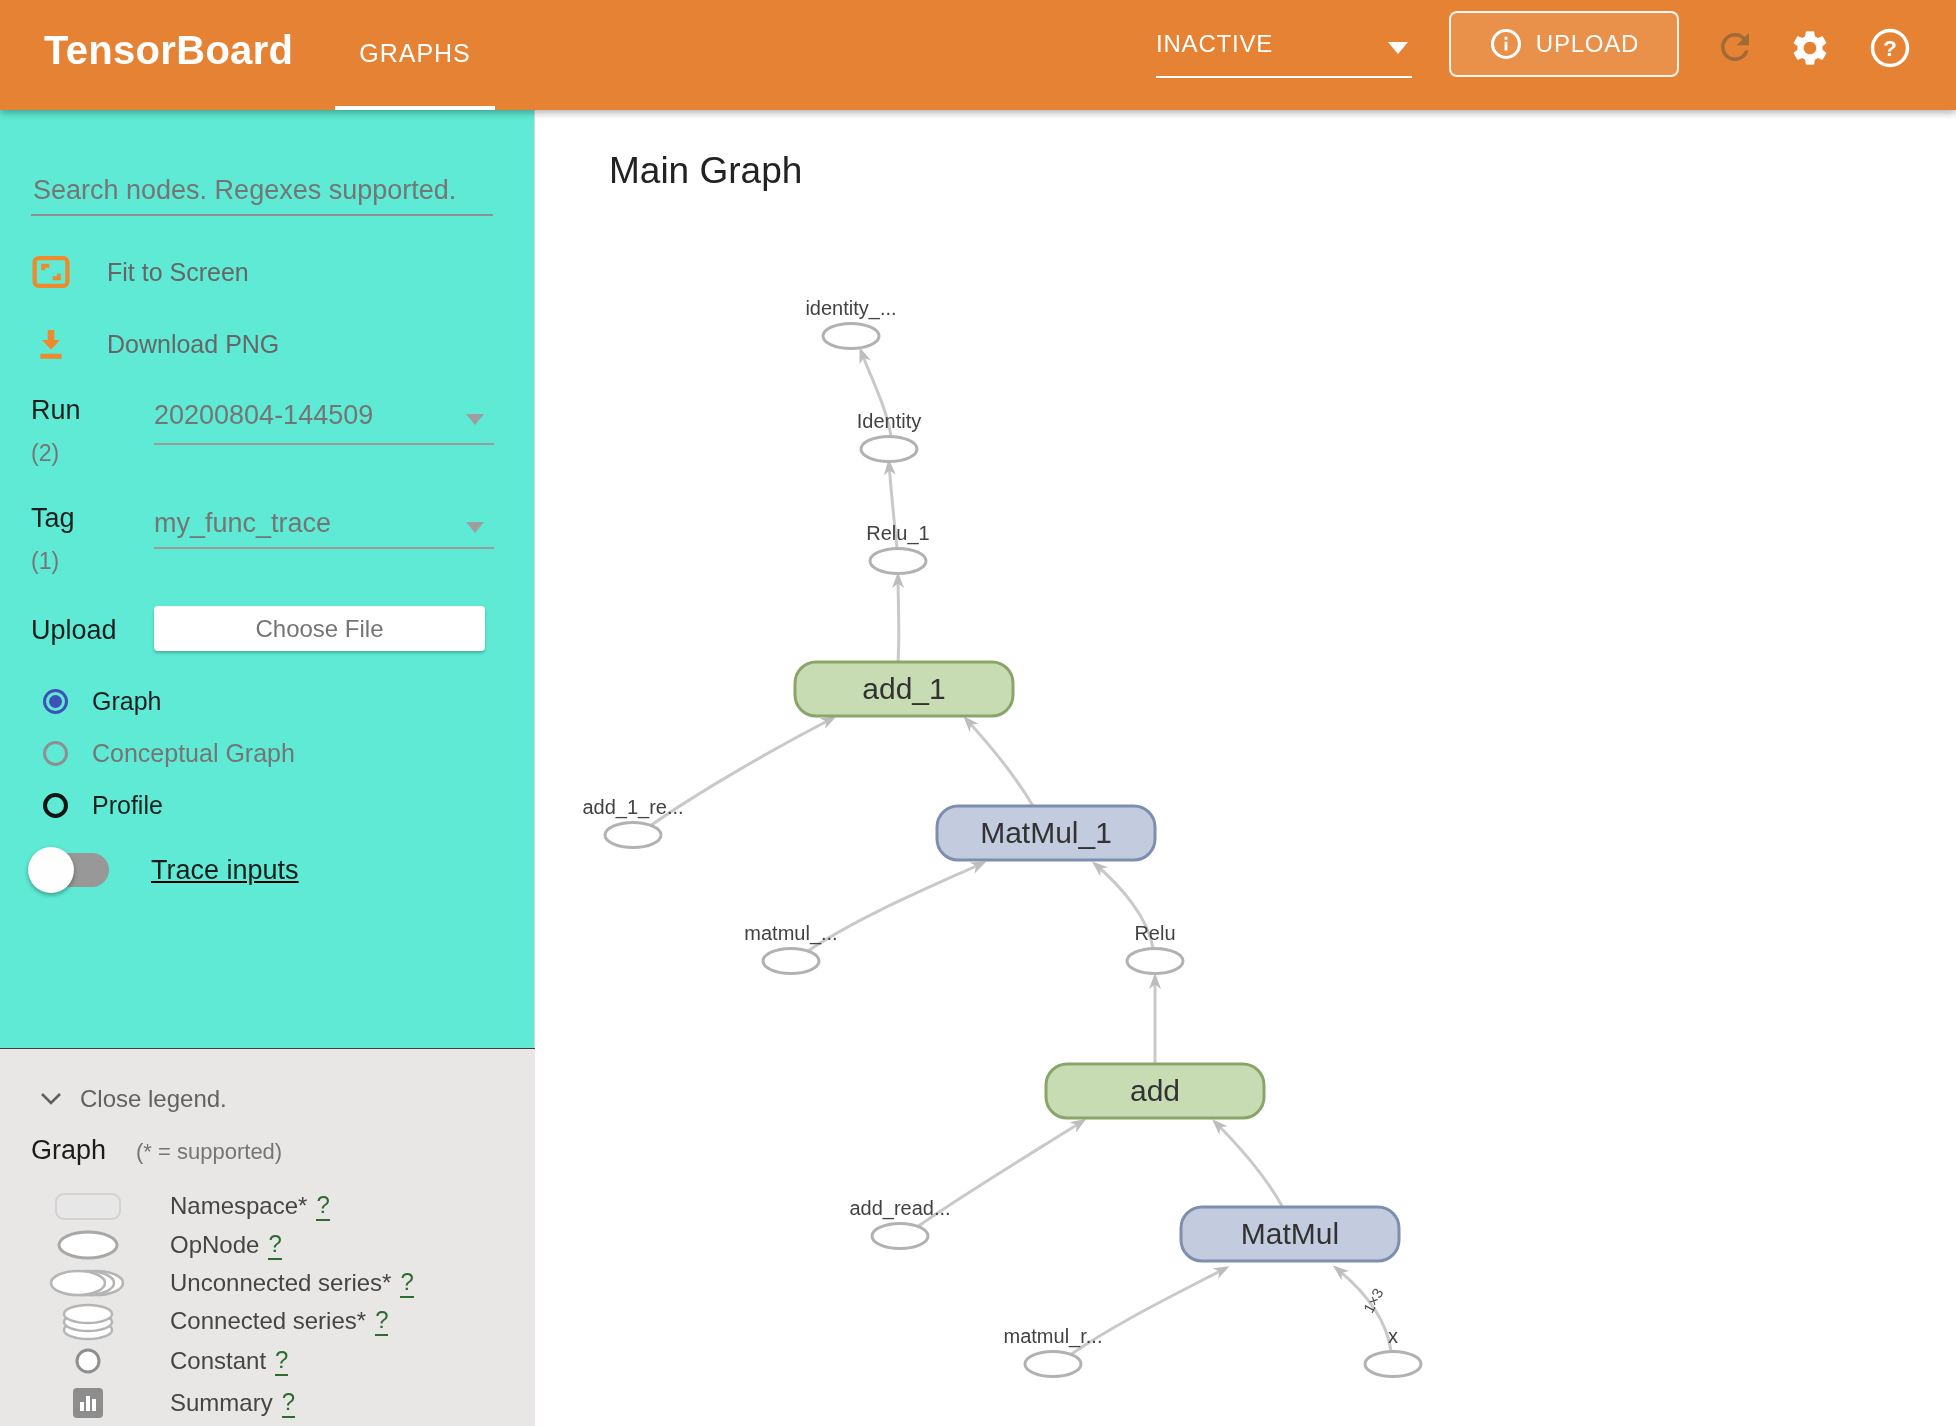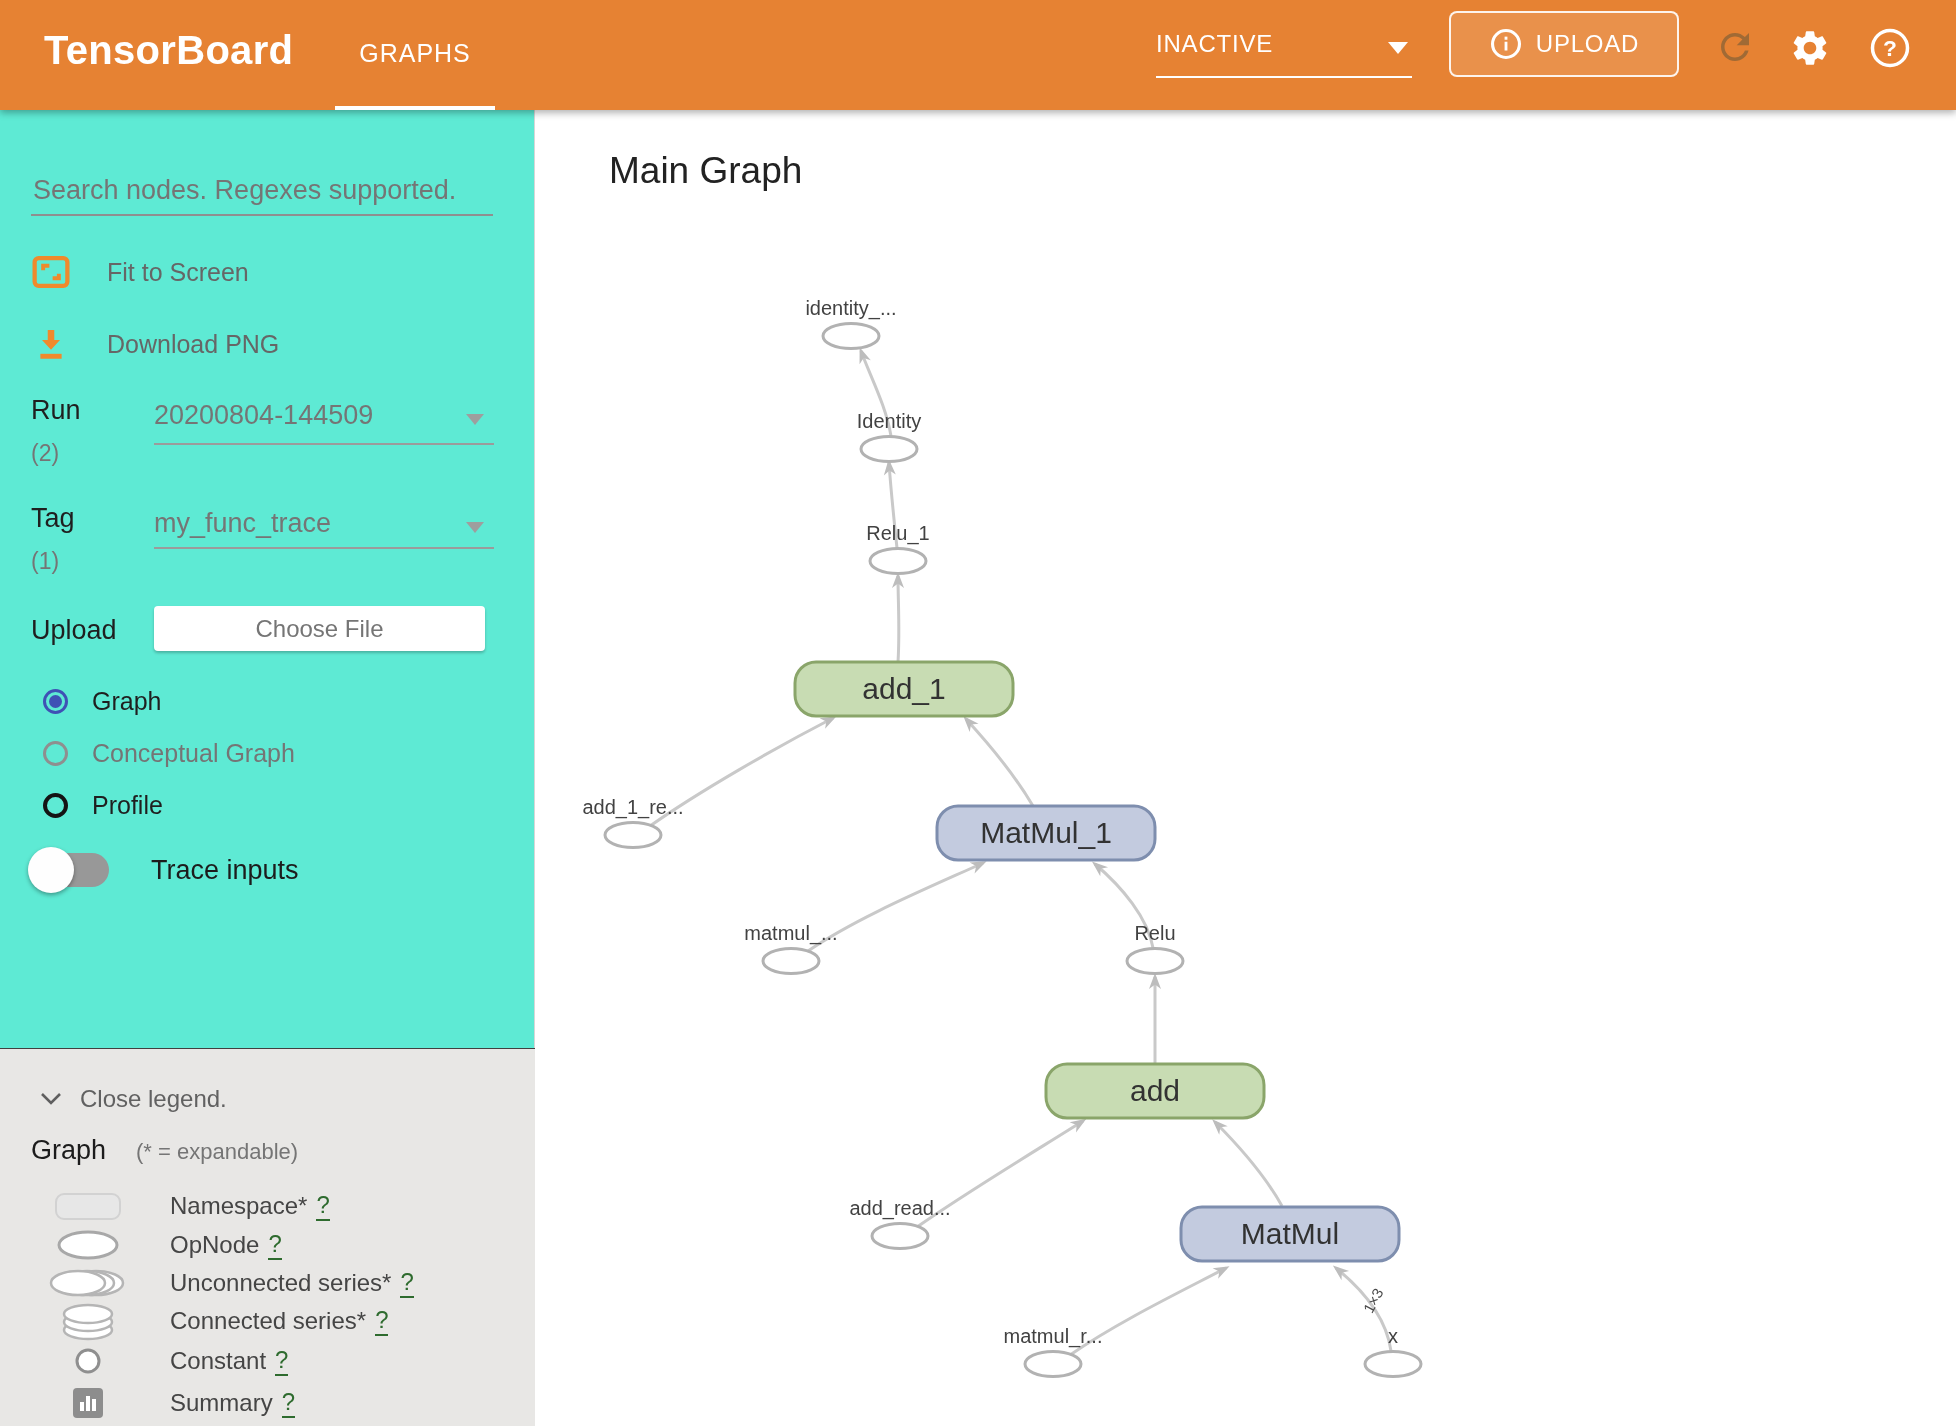--- a/index.html
+++ b/index.html
@@ -67,21 +67,21 @@
 
   .radio-row{left:43px;width:400px;height:34px;display:flex;align-items:center;gap:24px;cursor:pointer;}
   .radio{width:25px;height:25px;border-radius:50%;box-sizing:border-box;flex:none;position:relative;}
   .radio.sel{border:3px solid #3f51b5;}
   .radio.sel::after{content:"";position:absolute;left:3px;top:3px;width:13px;height:13px;border-radius:50%;background:#3f51b5;}
   .radio.gray{border:3px solid #8f8f8f;}
   .radio.dark{border:4px solid #141414;}
   .radio-label{font-size:25px;color:#1f1f1f;}
   .radio-label.dim{color:#757575;}
 
-  .toggle-row{left:31px;width:450px;height:48px;display:flex;align-items:center;cursor:pointer;}
+  .toggle-row{left:31px;width:450px;height:48px;display:flex;align-items:center;cursor:pointer;text-decoration:underline;}
   .toggle-track{width:78px;height:34px;border-radius:17px;background:#989898;position:relative;flex:none;}
   .toggle-thumb{position:absolute;left:-3px;top:-6px;width:46px;height:46px;border-radius:50%;background:#fefefe;
     box-shadow:0 2px 4px rgba(0,0,0,0.35);}
   .toggle-label{margin-left:42px;font-size:27px;color:#1c1c1c;}
 
   #color-row{left:31px;top:892px;width:460px;height:34px;display:flex;align-items:center;}
   #color-label{font-size:27px;color:#1c1c1c;width:104px;}
   #structure-label{margin-left:33px;font-size:22px;color:#3d3d3d;}
 
   #legend{
@@ -207,21 +207,21 @@
 
   <div id="legend" class="abs">
     <div id="close-legend" class="abs">
       <svg width="22" height="16" viewBox="0 0 22 16">
         <polyline points="2,3 11,12 20,3" fill="none" stroke="#5f5f5f" stroke-width="2.6"></polyline>
       </svg>
       <span>Close legend.</span>
     </div>
     <div id="legend-heading-row" class="abs">
       <span id="legend-heading">Graph</span>
-      <span id="legend-note">(* = expandable)</span>
+      <span id="legend-note">(* = supported)</span>
     </div>
 
     <div class="legend-row abs" style="top:140px">
       <span class="legend-icon-cell">
           <span class="ns-shape"></span>
         </span>
       <span class="legend-text">Namespace*</span>
       <a class="q-link">?</a>
     </div>
 

